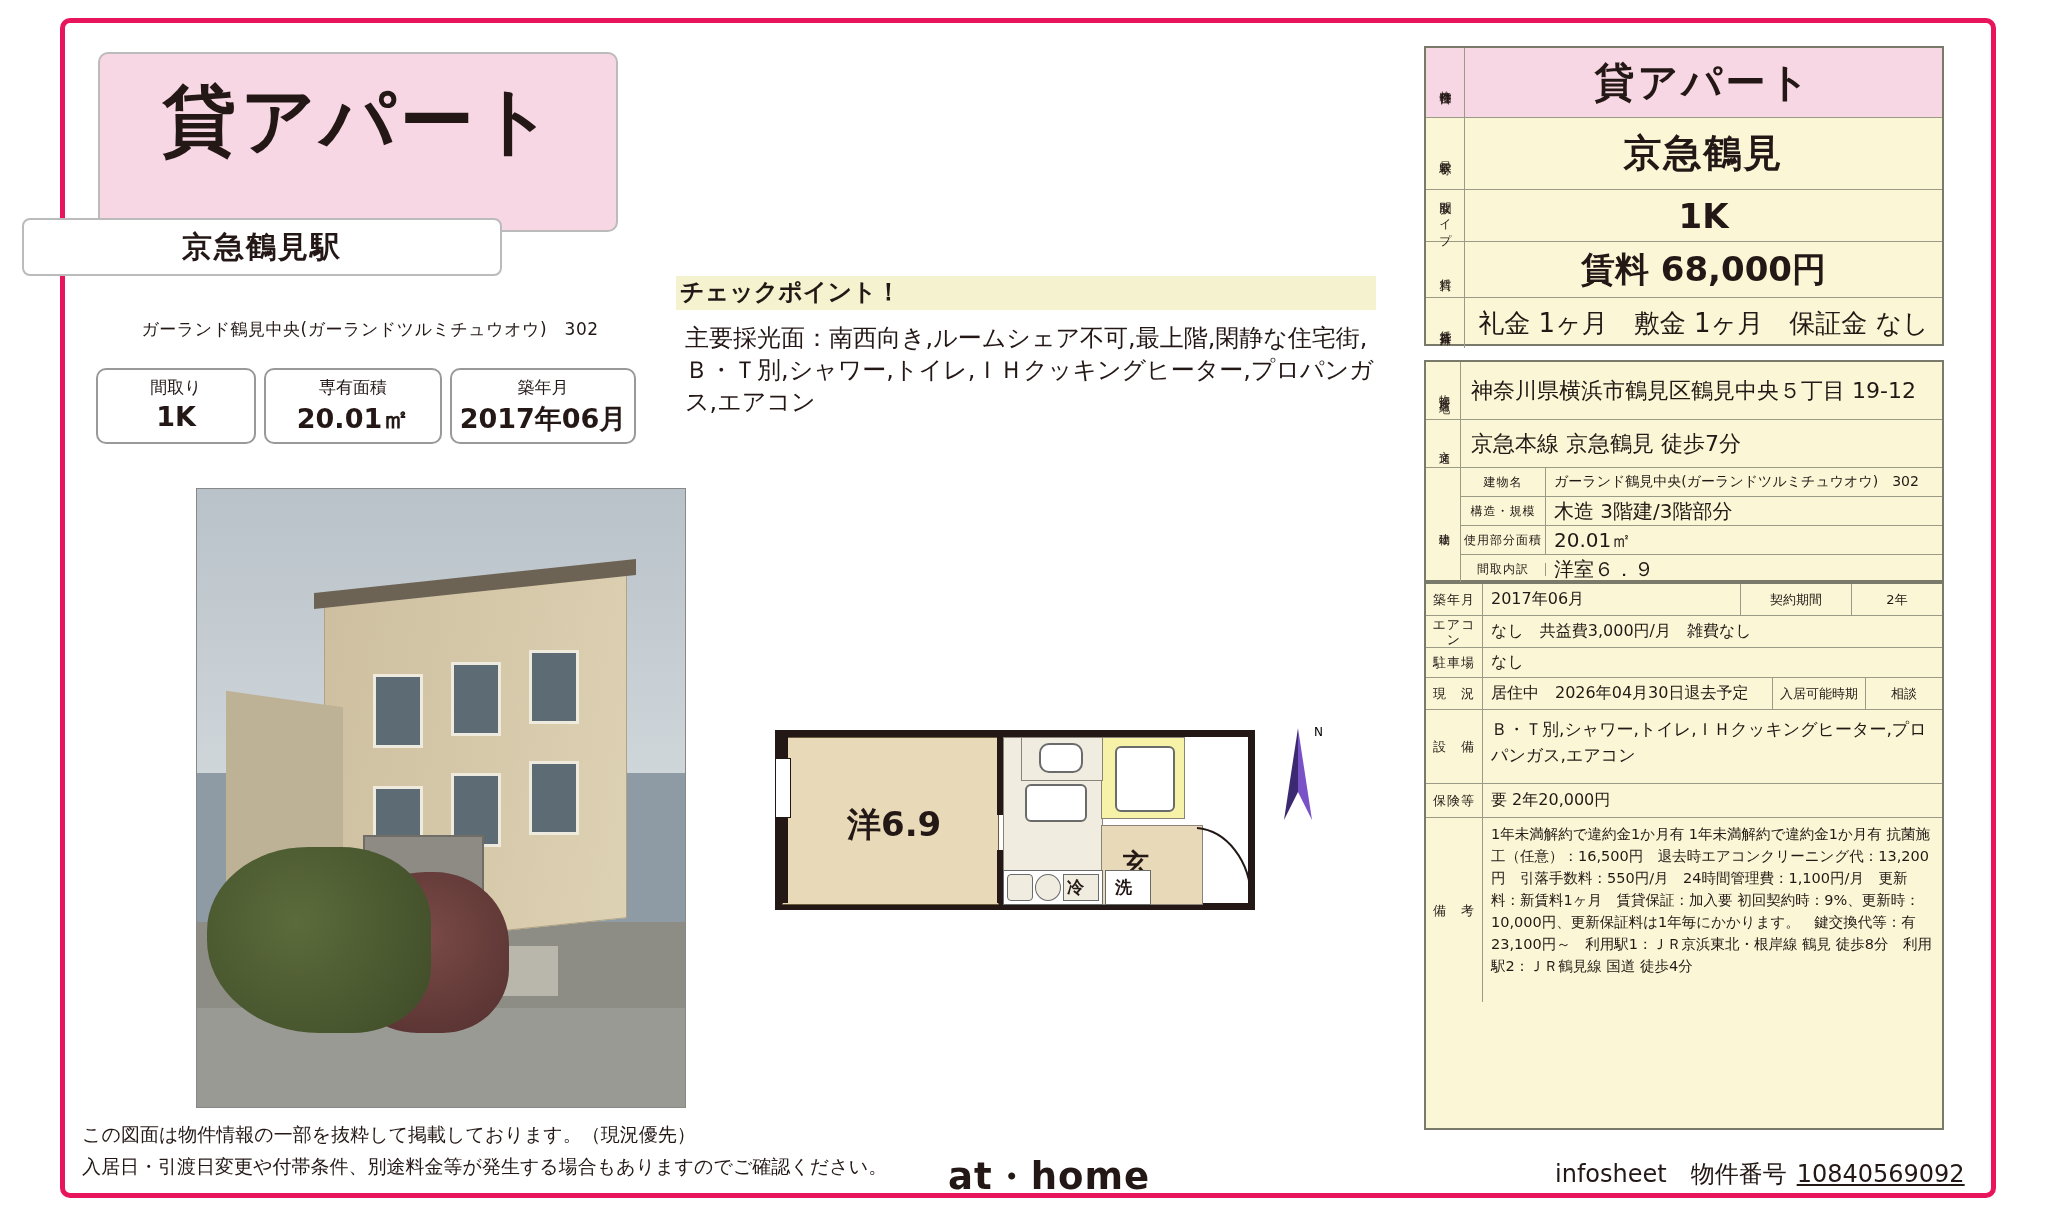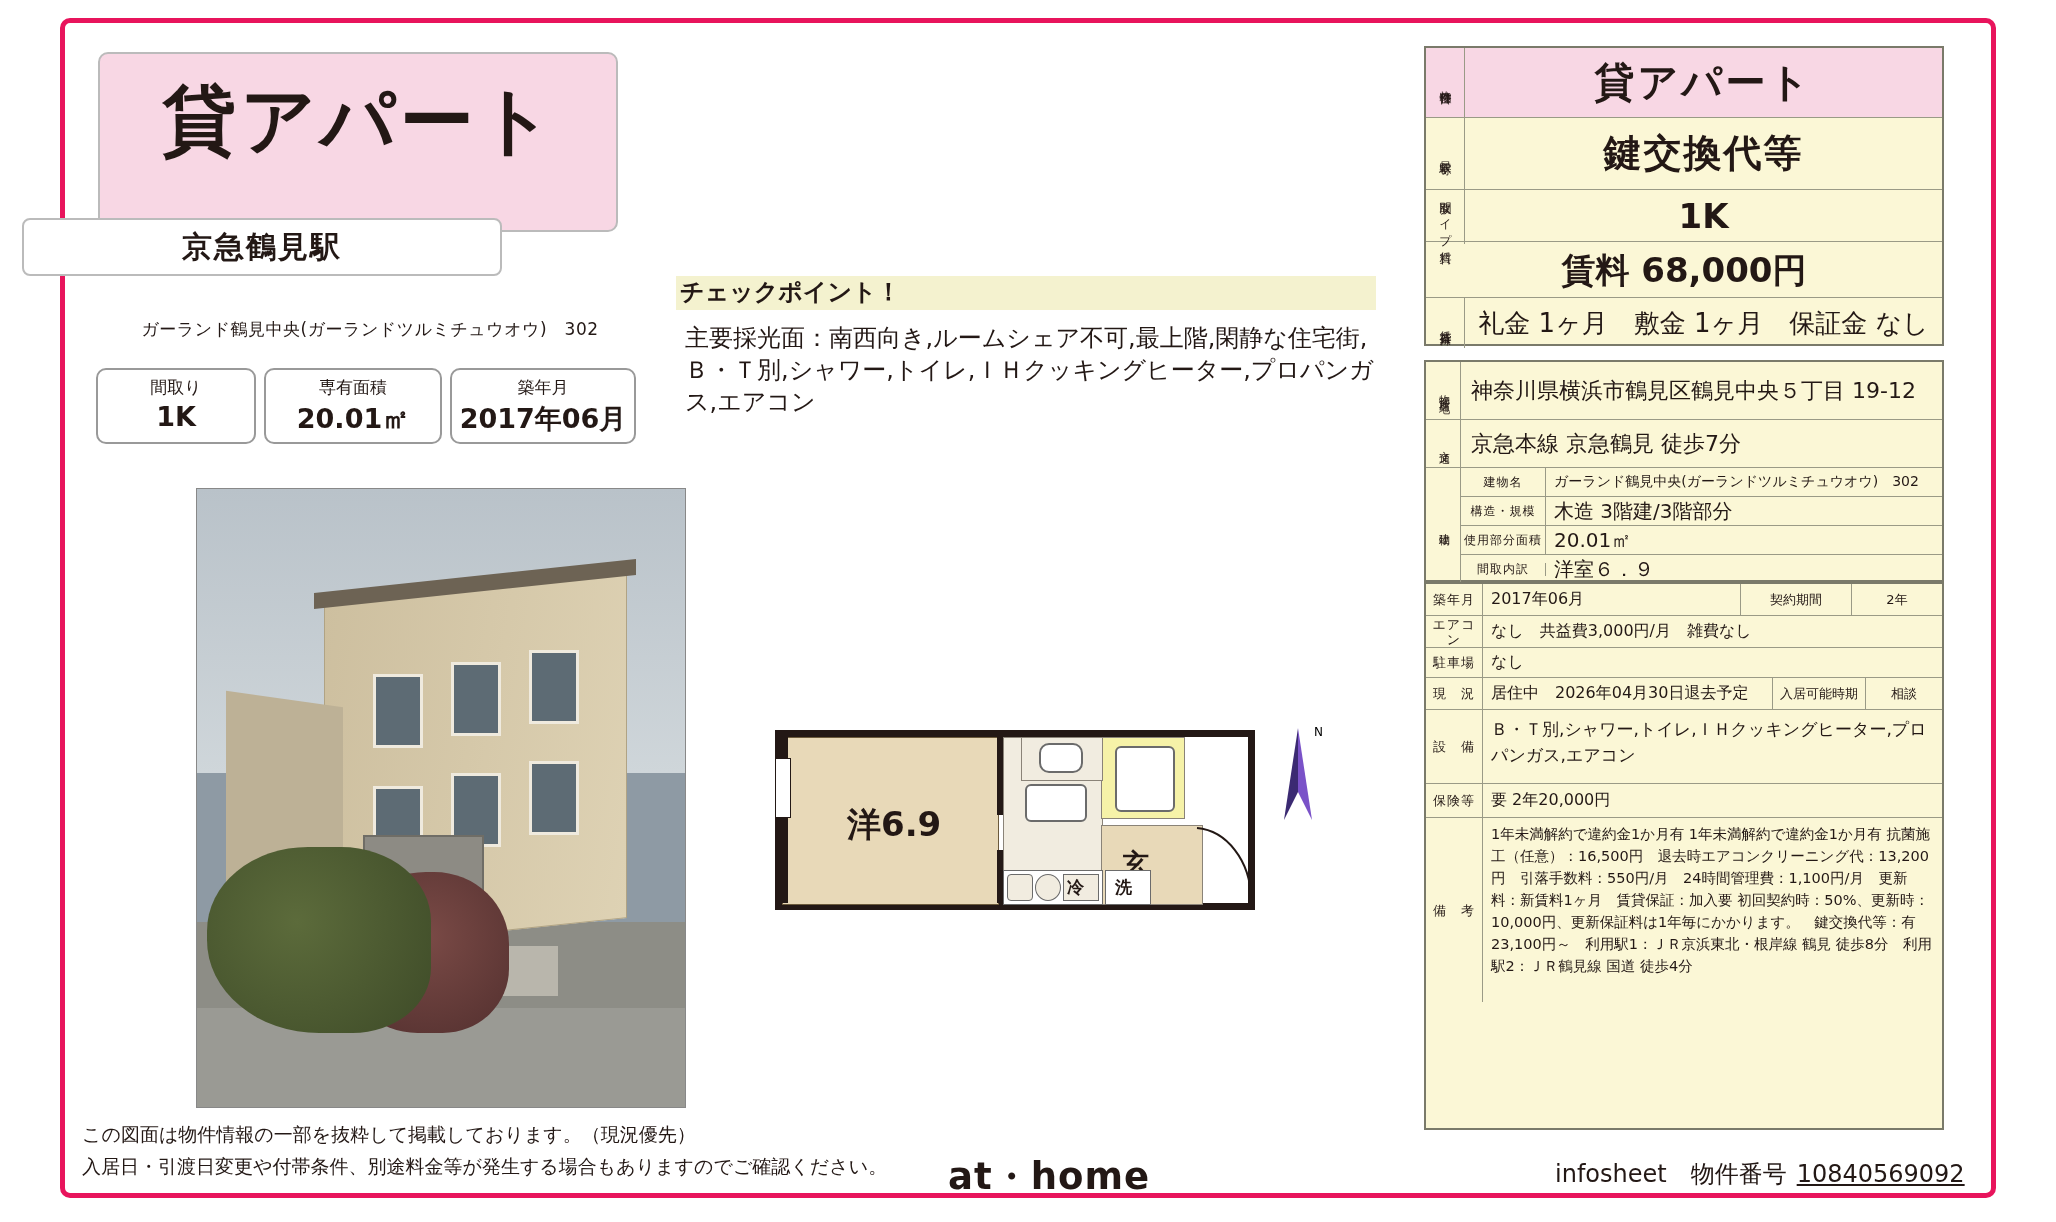--- a/index.html
+++ b/index.html
@@ -53,21 +53,21 @@
   .rt{position:absolute;left:1424px;box-sizing:border-box;border:2px solid #7a7a6a;}
   .hdr{width:520px;top:46px;height:300px;background:#fbf7d6;}
   .hdr .r{display:flex;border-bottom:1.5px solid #9a9a86;box-sizing:border-box;}
   .hdr .r:last-child{border-bottom:none;}
   .hdr .lab{width:38px;min-width:38px;border-right:1.5px solid #9a9a86;display:flex;align-items:center;justify-content:center;font-size:12px;line-height:13px;text-align:center;writing-mode:vertical-rl;letter-spacing:1px;font-family:"DejaVu Sans",sans-serif;}
   .hdr .val{flex:1;display:flex;align-items:center;justify-content:center;font-family:"DejaVu Sans",sans-serif;}
   .r1{height:70px;background:#f8d7e4;}
   .r1 .val{font-size:40px;font-weight:bold;letter-spacing:3px;}
   .r2{height:72px;} .r2 .val{font-size:38px;font-weight:bold;letter-spacing:2px;}
   .r3{height:52px;} .r3 .val{font-size:34px;font-weight:bold;}
-  .r4{height:56px;flex-direction:column;} .r4 .val{font-size:34px;font-weight:bold;}
+  .r4{height:56px;} .r4 .val{font-size:34px;font-weight:bold;}
   .r5{height:50px;} .r5 .val{font-size:26px;}
 
   .det{width:520px;top:360px;height:222px;background:#fbf7d6;}
   .det .row{display:flex;border-bottom:1.5px solid #9a9a86;box-sizing:border-box;}
   .det .lab{width:34px;min-width:34px;border-right:1.5px solid #9a9a86;display:flex;align-items:center;justify-content:center;font-size:11px;writing-mode:vertical-rl;letter-spacing:2px;text-align:center;font-family:"DejaVu Sans",sans-serif;}
   .det .val{flex:1;display:flex;align-items:center;padding-left:10px;font-size:22px;font-family:"DejaVu Sans",sans-serif;}
   .d1{height:58px;} .d2{height:48px;}
   .bldgrp{display:flex;height:116px;border-bottom:none;}
   .bldgrp .lab{width:34px;}
   .bldgrp .inner{flex:1;}
@@ -193,21 +193,21 @@
     <polygon points="40,6 26,98 40,70" fill="#3b2a72"></polygon>
   </svg>
 
   <div class="rt hdr">
     <div class="r r1">
       <div class="lab">物件種目</div>
       <div class="val">貸アパート</div>
     </div>
     <div class="r r2">
       <div class="lab">最寄駅</div>
-      <div class="val">鍵交換代等</div>
+      <div class="val">京急鶴見</div>
     </div>
     <div class="r r3">
       <div class="lab">間取タイプ</div>
       <div class="val">1K</div>
     </div>
     <div class="r r4">
       <div class="lab">賃料</div>
       <div class="val">賃料 68,000円</div>
     </div>
     <div class="r r5">
@@ -272,21 +272,21 @@
     <div class="row e5">
       <div class="lab">設　備</div>
       <div class="val">Ｂ・Ｔ別,シャワー,トイレ,ＩＨクッキングヒーター,プロパンガス,エアコン</div>
     </div>
     <div class="row e6">
       <div class="lab">保険等</div>
       <div class="val">要 2年20,000円</div>
     </div>
     <div class="row e7">
       <div class="lab">備　考</div>
-      <div class="val">1年未満解約で違約金1か月有 1年未満解約で違約金1か月有 抗菌施工（任意）：16,500円　退去時エアコンクリーニング代：13,200円　引落手数料：550円/月　24時間管理費：1,100円/月　更新料：新賃料1ヶ月　賃貸保証：加入要 初回契約時：50%、更新時：10,000円、更新保証料は1年毎にかかります。　鍵交換代等：有　23,100円～　利用駅1：ＪＲ京浜東北・根岸線 鶴見 徒歩8分　利用駅2：ＪＲ鶴見線 国道 徒歩4分</div>
+      <div class="val">1年未満解約で違約金1か月有 1年未満解約で違約金1か月有 抗菌施工（任意）：16,500円　退去時エアコンクリーニング代：13,200円　引落手数料：550円/月　24時間管理費：1,100円/月　更新料：新賃料1ヶ月　賃貸保証：加入要 初回契約時：9%、更新時：10,000円、更新保証料は1年毎にかかります。　鍵交換代等：有　23,100円～　利用駅1：ＪＲ京浜東北・根岸線 鶴見 徒歩8分　利用駅2：ＪＲ鶴見線 国道 徒歩4分</div>
     </div>
   </div>
 
   <div class="foot-l">
     <div>この図面は物件情報の一部を抜粋して掲載しております。（現況優先）</div>
     <div>入居日・引渡日変更や付帯条件、別途料金等が発生する場合もありますのでご確認ください。</div>
   </div>
   <div class="athome">at・home</div>
   <div class="foot-r">
     <span>infosheet　物件番号</span><span class="num">10840569092</span>

